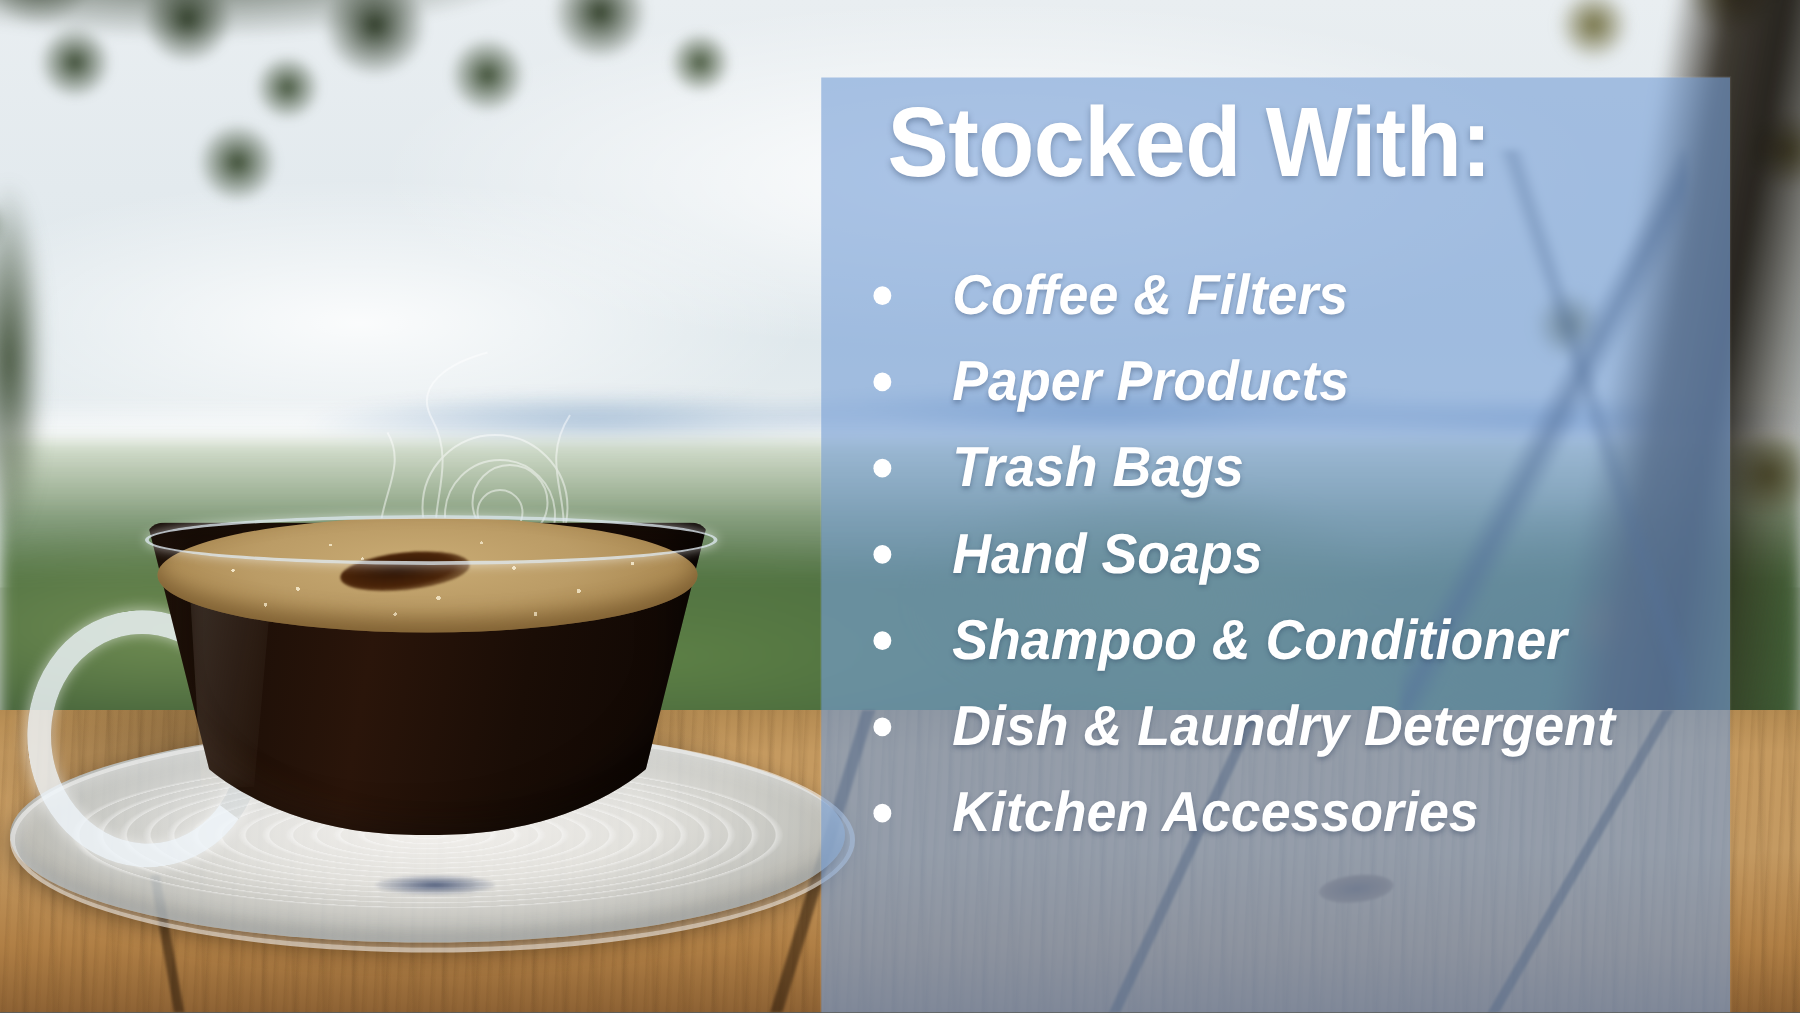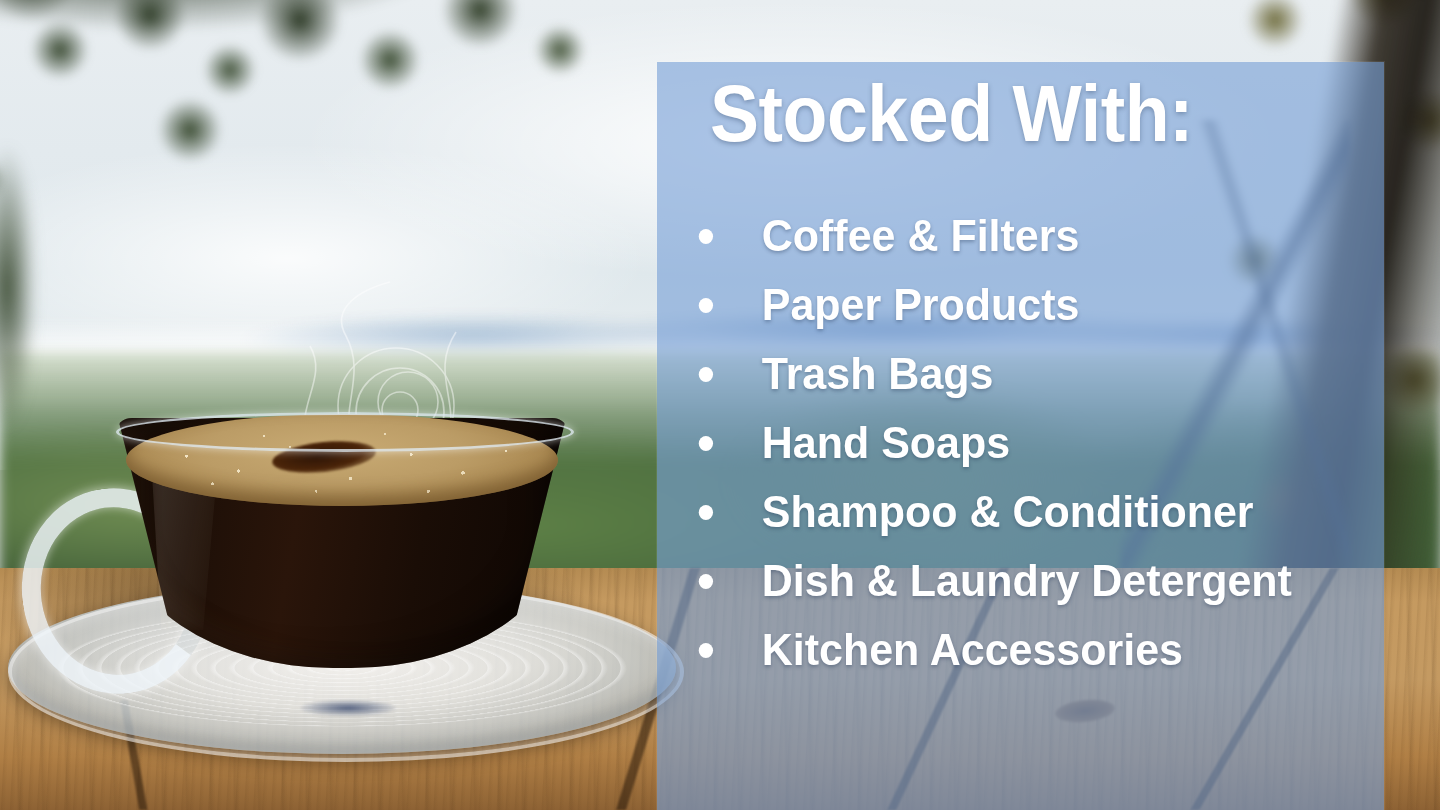--- a/index.html
+++ b/index.html
@@ -258,20 +258,21 @@
     transform-origin: left center;
     white-space: nowrap;
     text-shadow: 0 2px 5px rgba(30,50,80,.35);
   }
   .bullet-list {
     position: absolute;
     left: 36px; top: 139px;
     width: 690px;
     margin: 0; padding: 0;
     list-style: none;
+    font-style: italic;
   }
   .bullet-item {
     position: relative;
     height: 69px;
     padding-left: 72px;
     font-size: 45px;
     font-weight: 700;
     line-height: 69px;
     color: #ffffff;
     white-space: nowrap;

